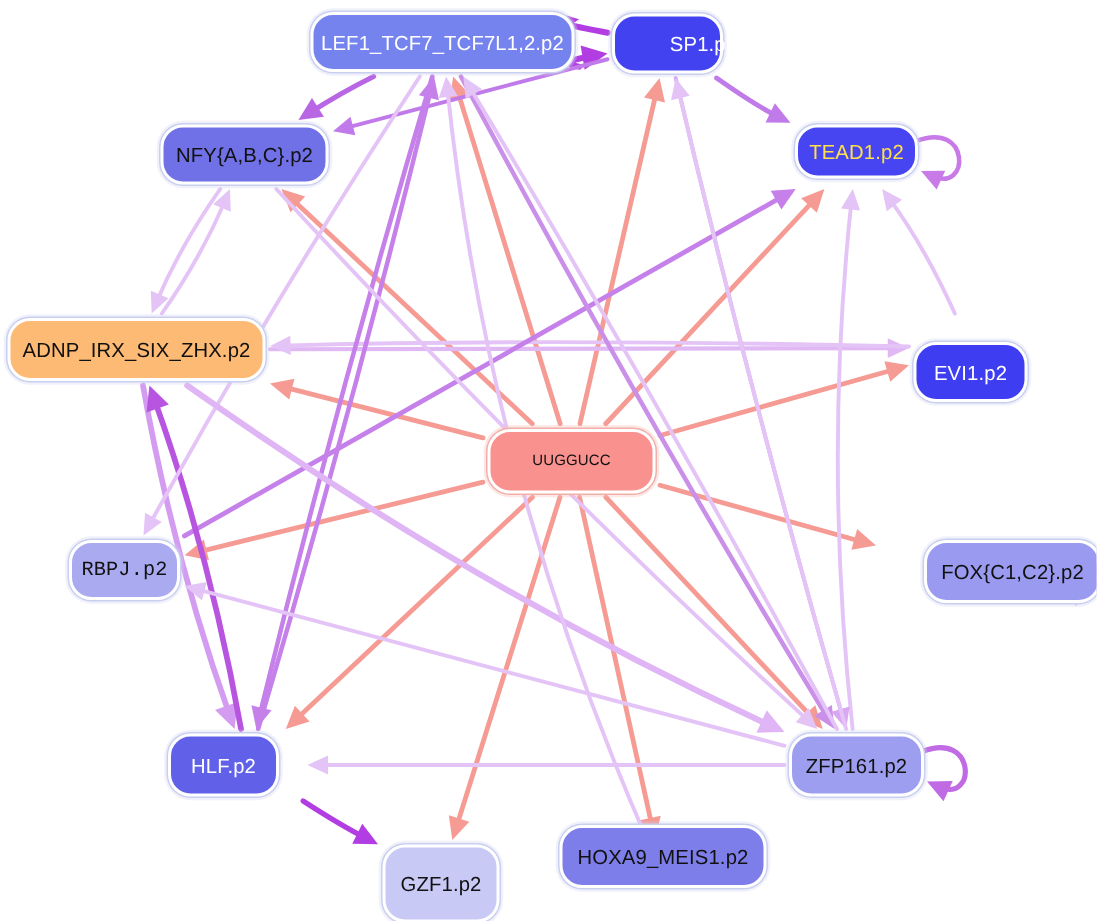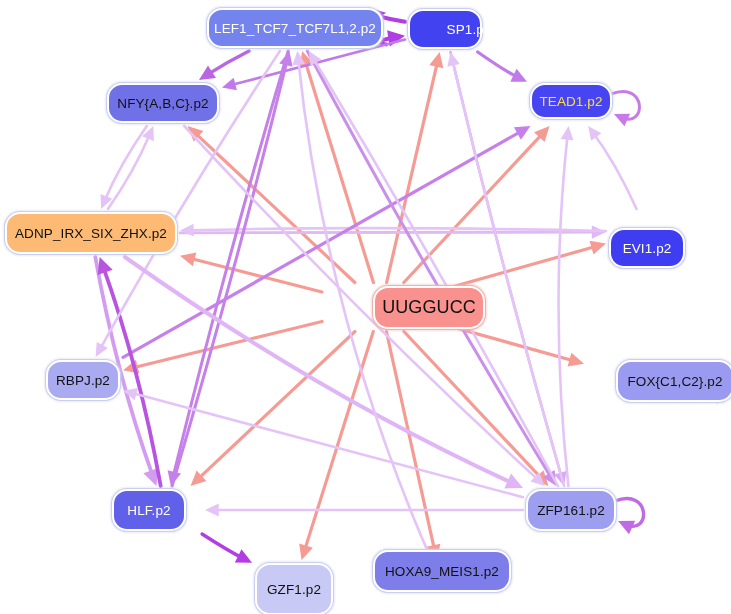--- a/index.html
+++ b/index.html
@@ -10,22 +10,21 @@
   #network-canvas{position:relative;width:731px;height:614px;}
   #edge-layer{position:absolute;left:0;top:0;}
   .node{
     position:absolute;display:flex;align-items:center;justify-content:center;
     border:2px solid #ffffff;border-radius:15px;box-sizing:border-box;
     box-shadow:0 0 0 1px #c9cfee, 0 0 0 2.5px rgba(205,210,242,0.30);
     font-size:13.5px;letter-spacing:0.1px;cursor:pointer;white-space:nowrap;
   }
   .node.center{
     box-shadow:0 0 0 1px #f2afa9, 0 0 0 2.5px rgba(246,185,178,0.35);
-    font-size:18px;
-    margin-left:48px;
+    font-size:10px;
   }
 </style>
 </head>
 <body>
 
 <div id="network-canvas">
   <svg id="edge-layer" width="731" height="614" viewBox="0 0 731 614">
       <polygon points="302.089605734767,51 313.36221260568726,63.26358570458417 299.67757996860456,67.48178787945555" fill="#f59b94"></polygon>
       <path d="M 373.44802867383515 282.5 Q 338 167.5 304.5262655385754 58.90497773561093" fill="none" stroke="#f59b94" stroke-width="3.2" stroke-linecap="round"></path>
       <polygon points="439.705035971223,52 443.30833639983905,68.2629464126626 429.3533643452985,65.05029097564606" fill="#f59b94"></polygon>
@@ -132,21 +131,21 @@
       </div>
       <div class="node" style="left: 373px; top: 550px; width: 138px; height: 42px; background: rgb(126, 126, 234); color: rgb(17, 17, 17);">
         <span>HOXA9_MEIS1.p2</span>
       </div>
       <div class="node" style="left: 255px; top: 563px; width: 78px; height: 52px; background: rgb(201, 201, 246); color: rgb(17, 17, 17);">
         <span>GZF1.p2</span>
       </div>
       <div class="node" style="left: 112px; top: 489px; width: 74px; height: 42px; background: rgb(96, 96, 232); color: rgb(255, 255, 255);">
         <span>HLF.p2</span>
       </div>
-      <div class="node" style="left: 46px; top: 360px; width: 74px; height: 40px; background: rgb(170, 170, 241); color: rgb(17, 17, 17);">
+      <div class="node" style="left: 46px; top: 360px; width: 74px; height: 40px; background: rgb(170, 170, 241); color: rgb(17, 17, 17); font-family: Liberation Mono, monospace;">
         <span>RBPJ.p2</span>
       </div>
       <div class="node" style="left: 5px; top: 212px; width: 172px; height: 42px; background: #fdba74; color: rgb(17, 17, 17);">
         <span>ADNP_IRX_SIX_ZHX.p2</span>
       </div>
       <div class="node" style="left: 107px; top: 83px; width: 112px; height: 40px; background: rgb(112, 112, 231); color: rgb(17, 17, 17);">
         <span>NFY{A,B,C}.p2</span>
       </div>
       <div class="node center" style="left: 325px; top: 285.5px; width: 112px; height: 43px; background: rgb(249, 145, 142); color: rgb(17, 17, 17);">
         <span>UUGGUCC</span>

